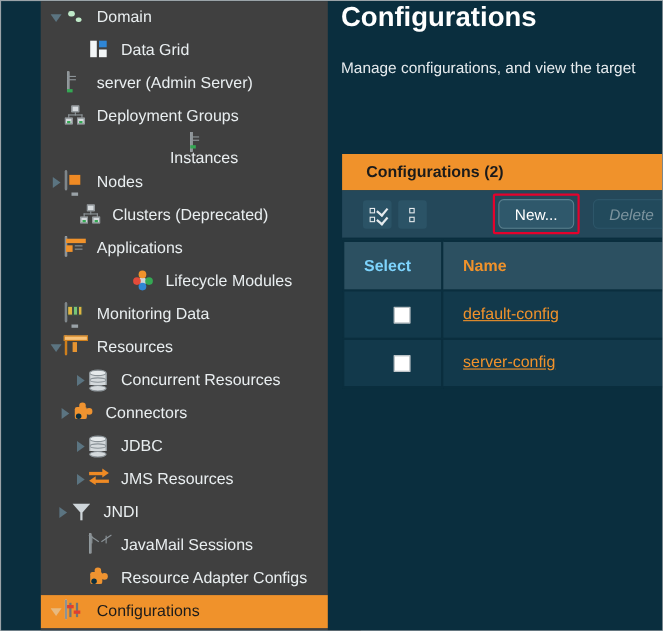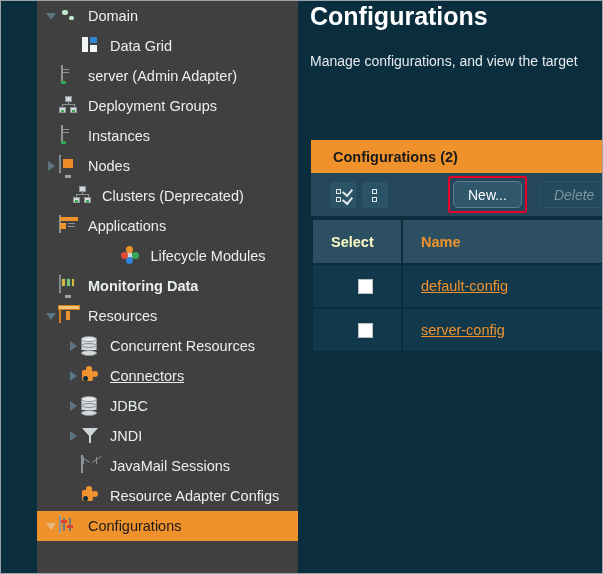--- a/index.html
+++ b/index.html
@@ -337,21 +337,21 @@
     box-sizing: border-box;
   }
   table.grid th {
     background: #2c5061;
     height: 45px;
     text-align: left;
     padding-left: 18px;
     font-size: 14.5px;
     font-weight: bold;
   }
-  th.col-select { color: #fef9c3; width: 90px; }
+  th.col-select { color: #7dd3fc; width: 90px; }
   th.col-name { color: #f0922b; }
   table.grid td {
     background: #12394b;
     height: 44px;
     padding-left: 18px;
     font-size: 14.5px;
   }
   td.cell-select { text-align: center; padding-left: 0; }
   .cbx {
     width: 15px; height: 15px;
@@ -381,28 +381,28 @@
           <span class="lbl">Domain</span>
         </div>
         <div class="tree-row" style="padding-left: 28px; text-align: center;">
           <span class="twisty none"></span>
           <span class="ico"><span class="ic-datagrid"><i class="a" style="position:absolute;left:1px;top:1px;width:6px;height:15px;background:#f3f6f7"></i><i class="b" style="position:absolute;left:9px;top:1px;width:7px;height:6px;background:#2f86d6"></i><i class="c" style="position:absolute;left:9px;top:9px;width:7px;height:7px;background:#f3f6f7"></i></span></span>
           <span class="lbl">Data Grid</span>
         </div>
         <div class="tree-row" style="padding-left: 6px;">
           <span class="twisty none"></span>
           <span class="ico"><span class="ic-server"><i class="l1"></i><i class="l2"></i><i class="g"></i></span></span>
-          <span class="lbl">server (Admin Adapter)</span>
+          <span class="lbl">server (Admin Server)</span>
         </div>
         <div class="tree-row" style="padding-left: 6px;">
           <span class="twisty none"></span>
           <span class="ico"><span class="ic-tree"><i class="tp"></i><i class="v"></i><i class="h"></i><i class="d1"></i><i class="d2"></i><i class="c1"></i><i class="c2"></i></span></span>
           <span class="lbl">Deployment Groups</span>
         </div>
-        <div class="tree-row" style="padding-left: 6px;">
+        <div class="tree-row" style="padding-left: 6px; flex-direction: column;">
           <span class="twisty none"></span>
           <span class="ico"><span class="ic-server"><i class="l1"></i><i class="l2"></i><i class="g"></i></span></span>
           <span class="lbl">Instances</span>
         </div>
         <div class="tree-row" style="padding-left: 6px;">
           <span class="twisty collapsed">
             <i></i>
           </span>
           <span class="ico"><span class="ic-node"></span></span>
           <span class="lbl">Nodes</span>
@@ -415,54 +415,61 @@
         <div class="tree-row" style="padding-left: 6px;">
           <span class="twisty none"></span>
           <span class="ico"><span class="ic-app"><i class="hd"></i><i class="s1"></i><i class="s2"></i><i class="s3"></i></span></span>
           <span class="lbl">Applications</span>
         </div>
         <div class="tree-row" style="padding-left: 6px; justify-content: center;">
           <span class="twisty none"></span>
           <span class="ico"><span class="ic-life"><span class="m"></span><span class="t"></span><span class="r"></span><span class="b"></span><span class="l"></span></span></span>
           <span class="lbl">Lifecycle Modules</span>
         </div>
-        <div class="tree-row" style="padding-left: 6px; font-weight: bold;">
+        <div class="tree-row" style="padding-left: 6px;">
           <span class="twisty none"></span>
           <span class="ico"><span class="ic-monitor"><i class="dots"></i></span></span>
           <span class="lbl">Monitoring Data</span>
         </div>
         <div class="tree-row" style="padding-left: 6px;">
           <span class="twisty expanded">
             <i></i>
           </span>
           <span class="ico"><span class="ic-box"></span></span>
           <span class="lbl">Resources</span>
         </div>
         <div class="tree-row" style="padding-left: 28px;">
           <span class="twisty collapsed">
             <i></i>
           </span>
           <span class="ico"><span class="ic-db"><i class="bdy"></i><i class="bot"></i><i class="mid"></i><i class="top"></i></span></span>
           <span class="lbl">Concurrent Resources</span>
         </div>
-        <div class="tree-row" style="padding-left: 28px; text-decoration: underline;">
+        <div class="tree-row" style="padding-left: 14px;">
           <span class="twisty collapsed">
             <i></i>
           </span>
           <span class="ico"><span class="ic-puzzle"><i class="p1"></i><i class="p2"></i><i class="p3"></i><i class="p4"></i></span></span>
           <span class="lbl">Connectors</span>
         </div>
         <div class="tree-row" style="padding-left: 28px;">
           <span class="twisty collapsed">
             <i></i>
           </span>
           <span class="ico"><span class="ic-db"><i class="bdy"></i><i class="bot"></i><i class="mid"></i><i class="top"></i></span></span>
           <span class="lbl">JDBC</span>
         </div>
         <div class="tree-row" style="padding-left: 28px;">
+          <span class="twisty collapsed">
+            <i></i>
+          </span>
+          <span class="ico"><span class="ic-arrows"><i class="a1"></i><i class="a2"></i></span></span>
+          <span class="lbl">JMS Resources</span>
+        </div>
+        <div class="tree-row" style="padding-left: 12px;">
           <span class="twisty collapsed">
             <i></i>
           </span>
           <span class="ico"><span class="ic-funnel"><i class="f1"></i><i class="f2"></i></span></span>
           <span class="lbl">JNDI</span>
         </div>
         <div class="tree-row" style="padding-left: 28px;">
           <span class="twisty none"></span>
           <span class="ico"><span class="ic-mail"><i class="v1"></i><i class="v2"></i></span></span>
           <span class="lbl">JavaMail Sessions</span>

